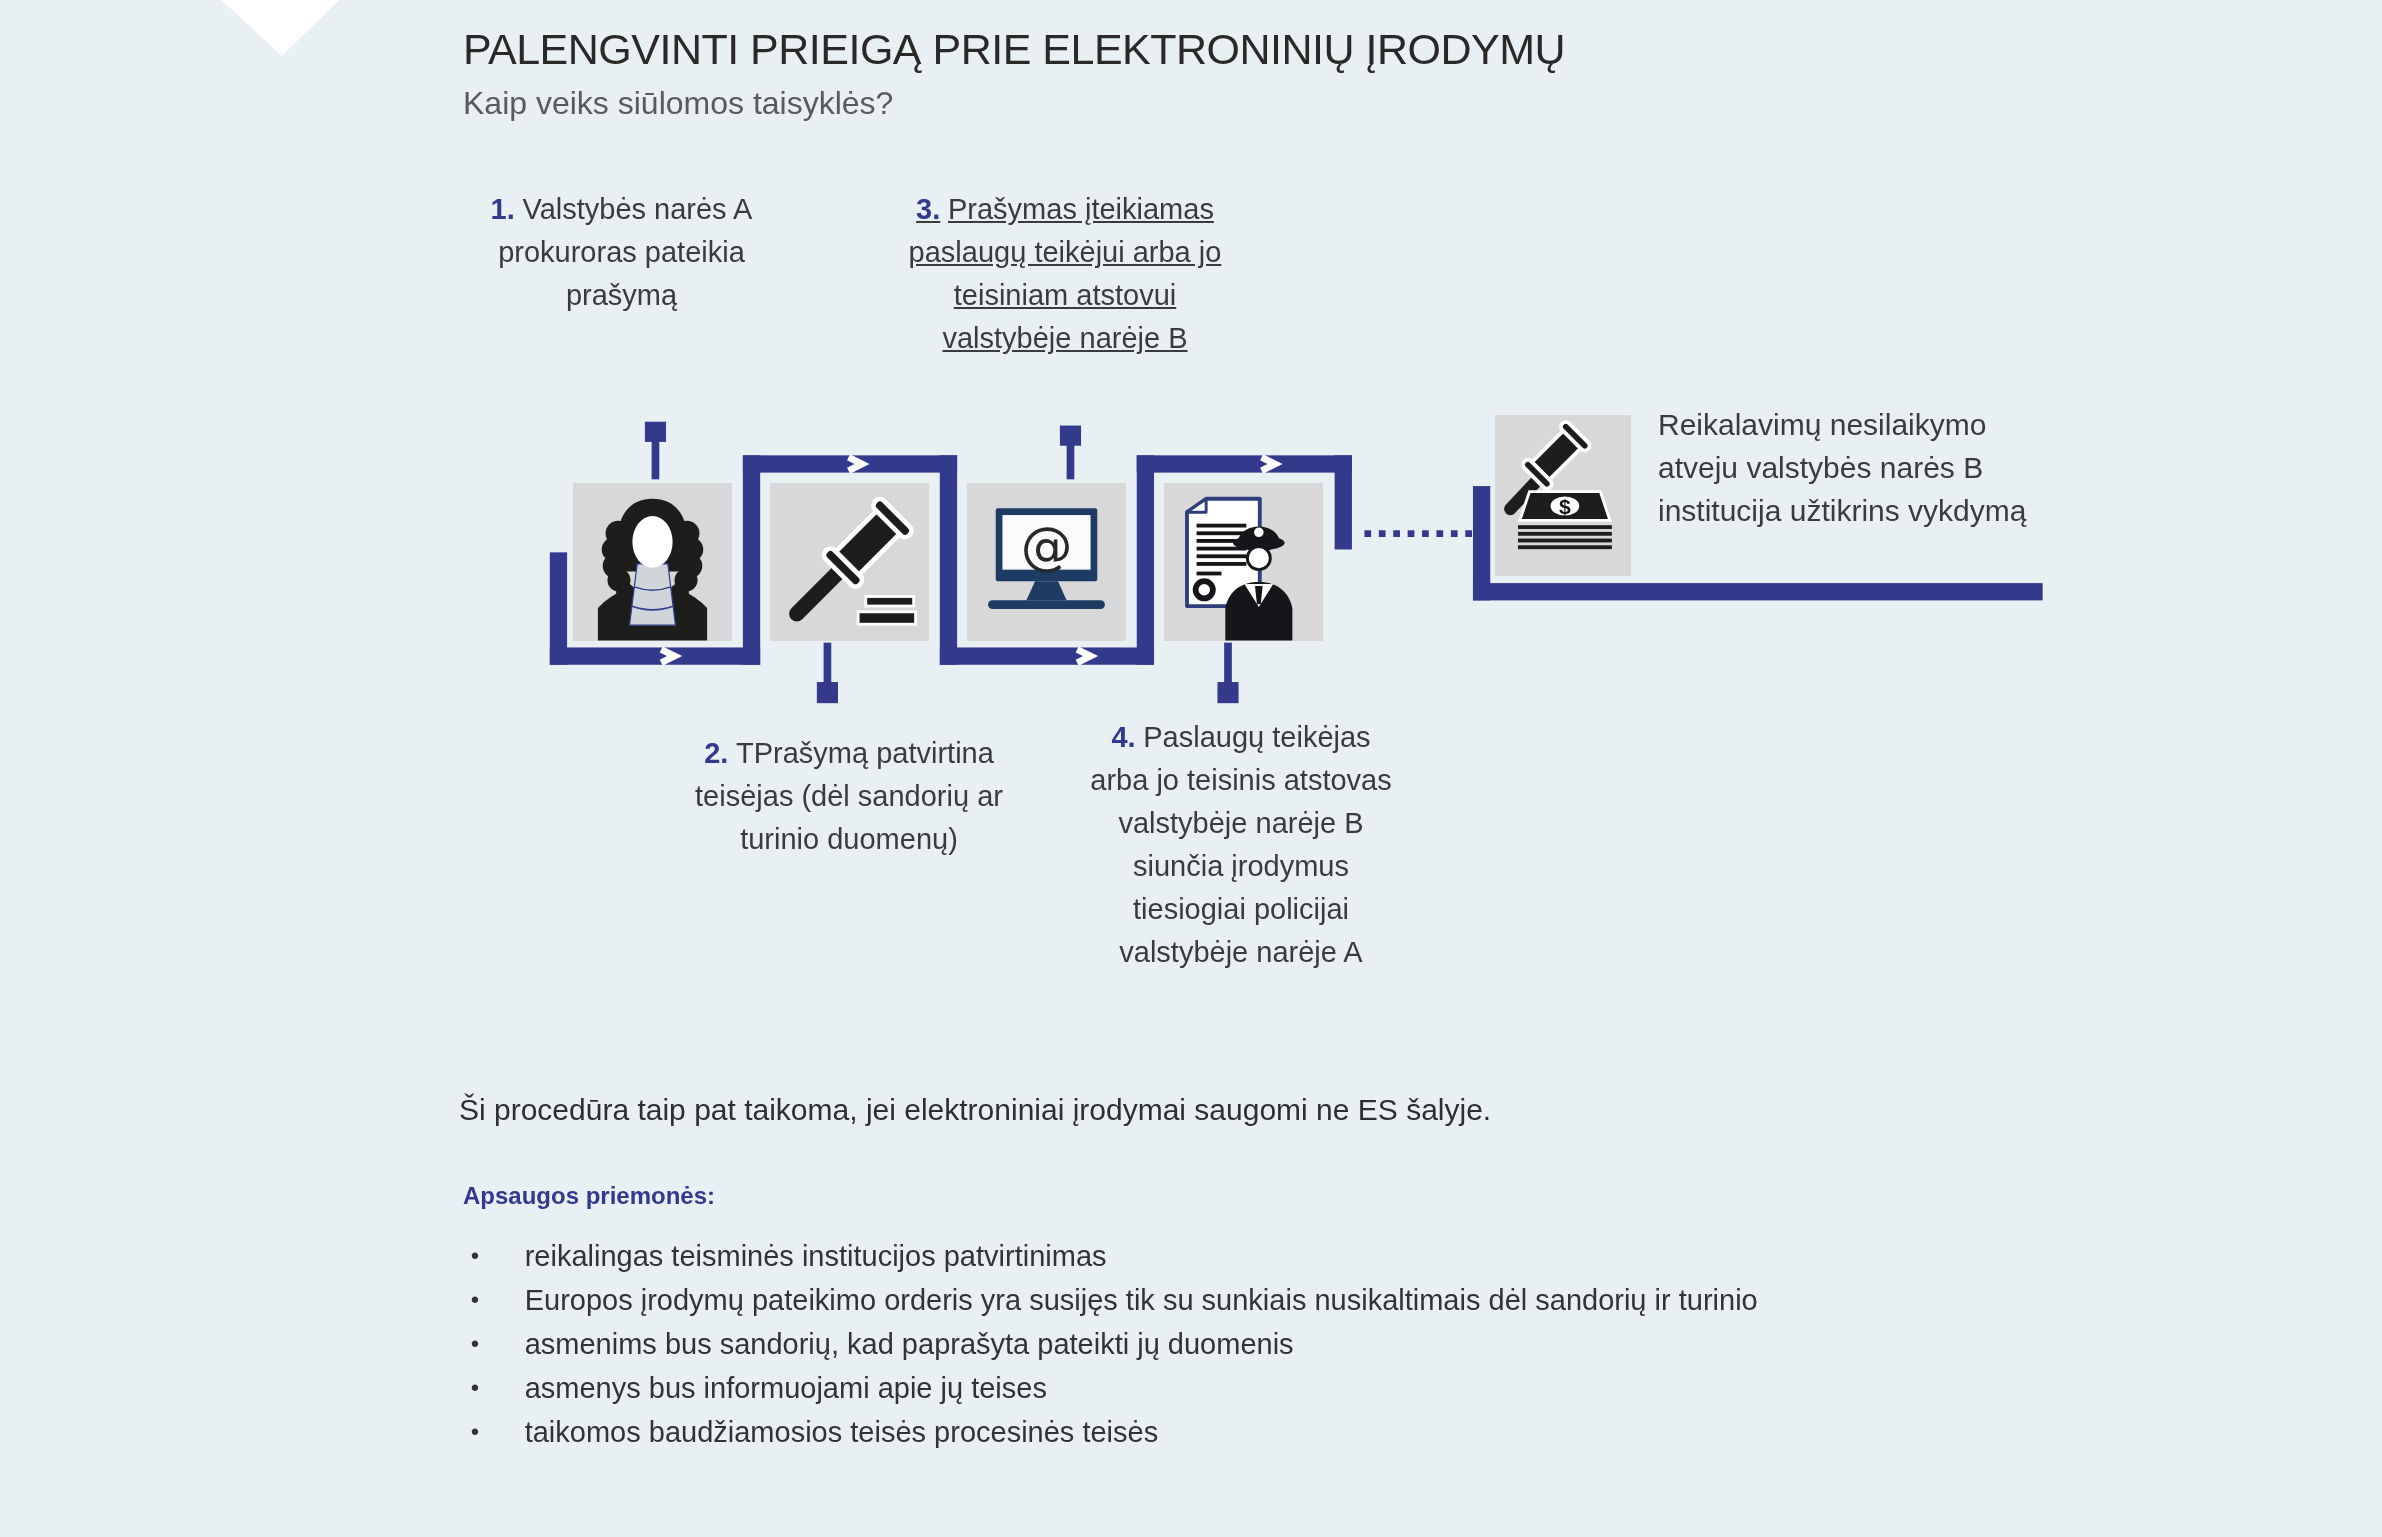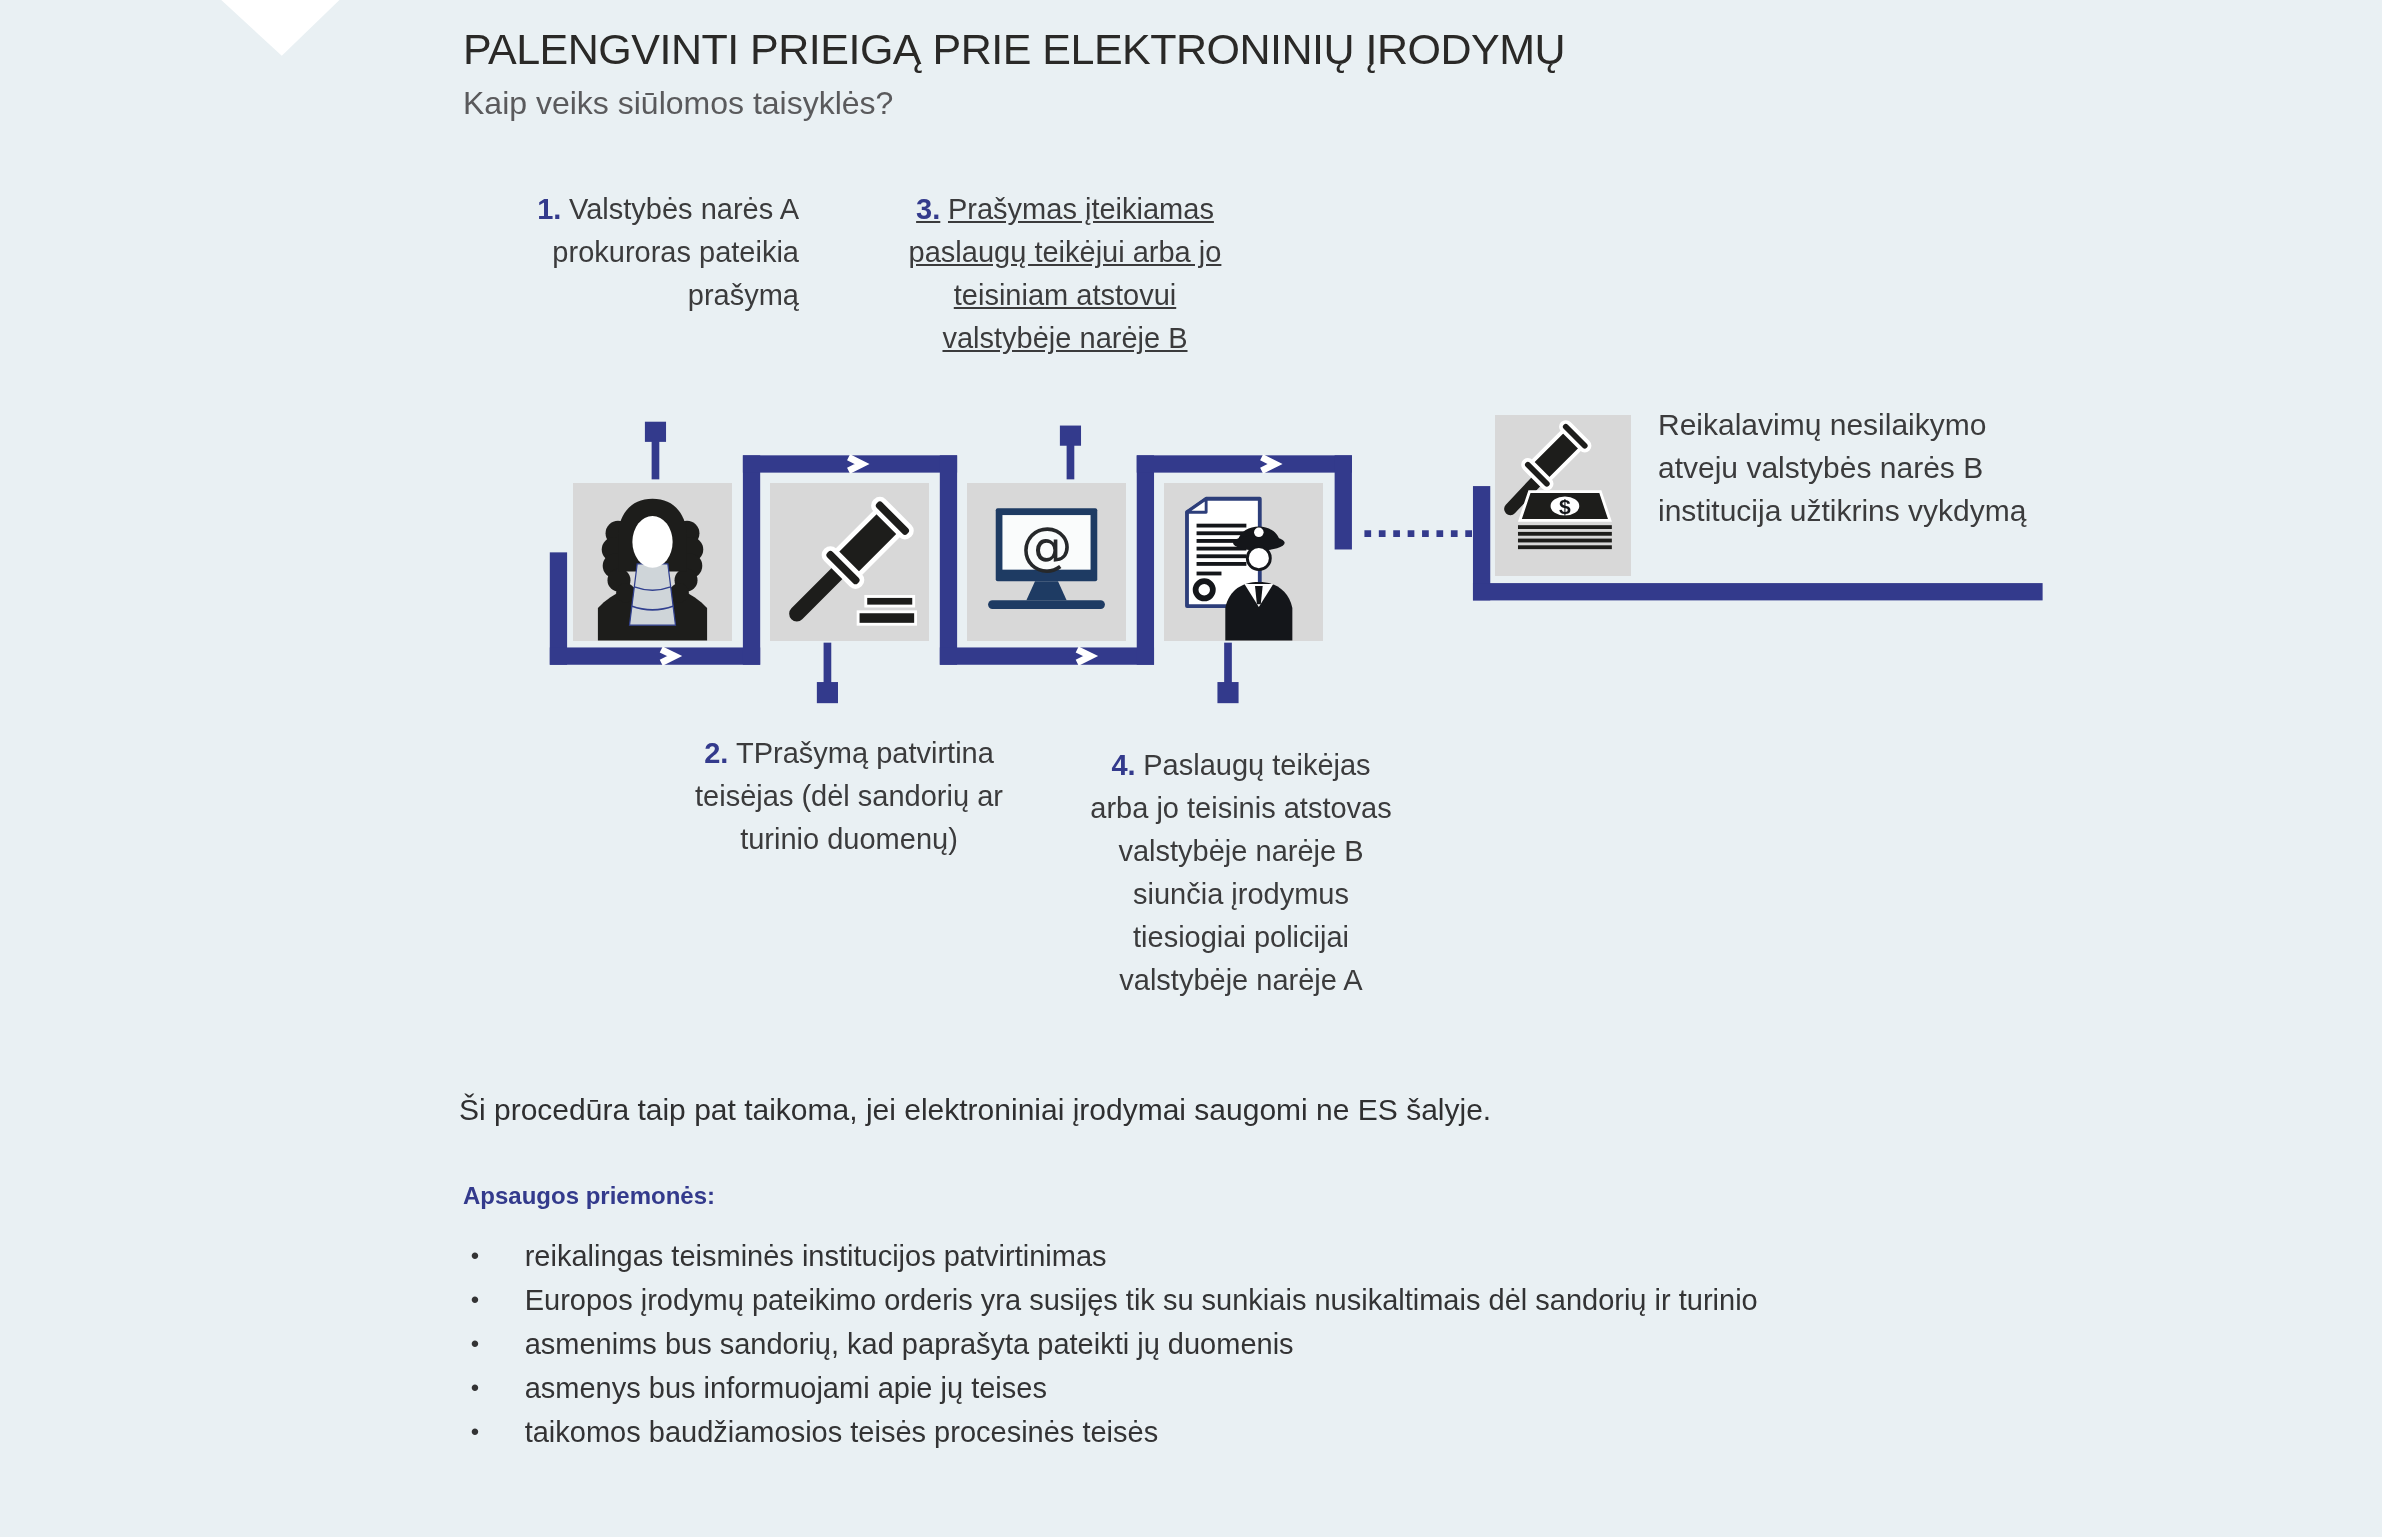--- a/index.html
+++ b/index.html
@@ -9,24 +9,24 @@
     font-family:"Liberation Sans","DejaVu Sans",sans-serif;
   }
   .abs{position:absolute;}
   .title{
     left:463px;top:25px;font-size:43px;font-weight:400;color:#2a2927;
     letter-spacing:-0.5px;white-space:nowrap;
   }
   .subtitle{left:463px;top:85px;font-size:32px;font-weight:400;color:#5a5a5c;}
   .step{font-size:29px;line-height:43px;color:#3b3b3c;text-align:center;}
   .step .num{font-weight:700;color:#333a8c;margin-right:7.7px;}
-  #step1{left:492px;top:188px;width:307px;text-align:right;}
+  #step1{left:468px;top:188px;width:307px;}
   #step3{left:891px;top:188px;width:348px;text-decoration:underline;}
   #step2{left:683px;top:732px;width:332px;}
-  #step4{left:1088px;top:744px;width:306px;}
+  #step4{left:1088px;top:716px;width:306px;}
   .enforcement{left:1658px;top:403px;width:407px;font-size:30px;line-height:43px;color:#3b3b3c;}
   .icon-box{background:#d8d8d8;display:flex;align-items:center;justify-content:center;}
   #box1{left:573px;top:483px;width:159px;height:158px;}
   #box2{left:770px;top:483px;width:159px;height:158px;}
   #box3{left:967px;top:483px;width:159px;height:158px;}
   #box4{left:1164px;top:483px;width:159px;height:158px;}
   #box5{left:1495px;top:415px;width:136px;height:161px;}
   .note{left:459px;top:1093px;font-size:30px;color:#2f2f30;}
   .safeguards-heading{left:463px;top:1182px;font-size:24px;font-weight:700;color:#333a8c;}
   .bullets{left:463px;top:1234px;width:1556px;font-size:29px;color:#333334;}

